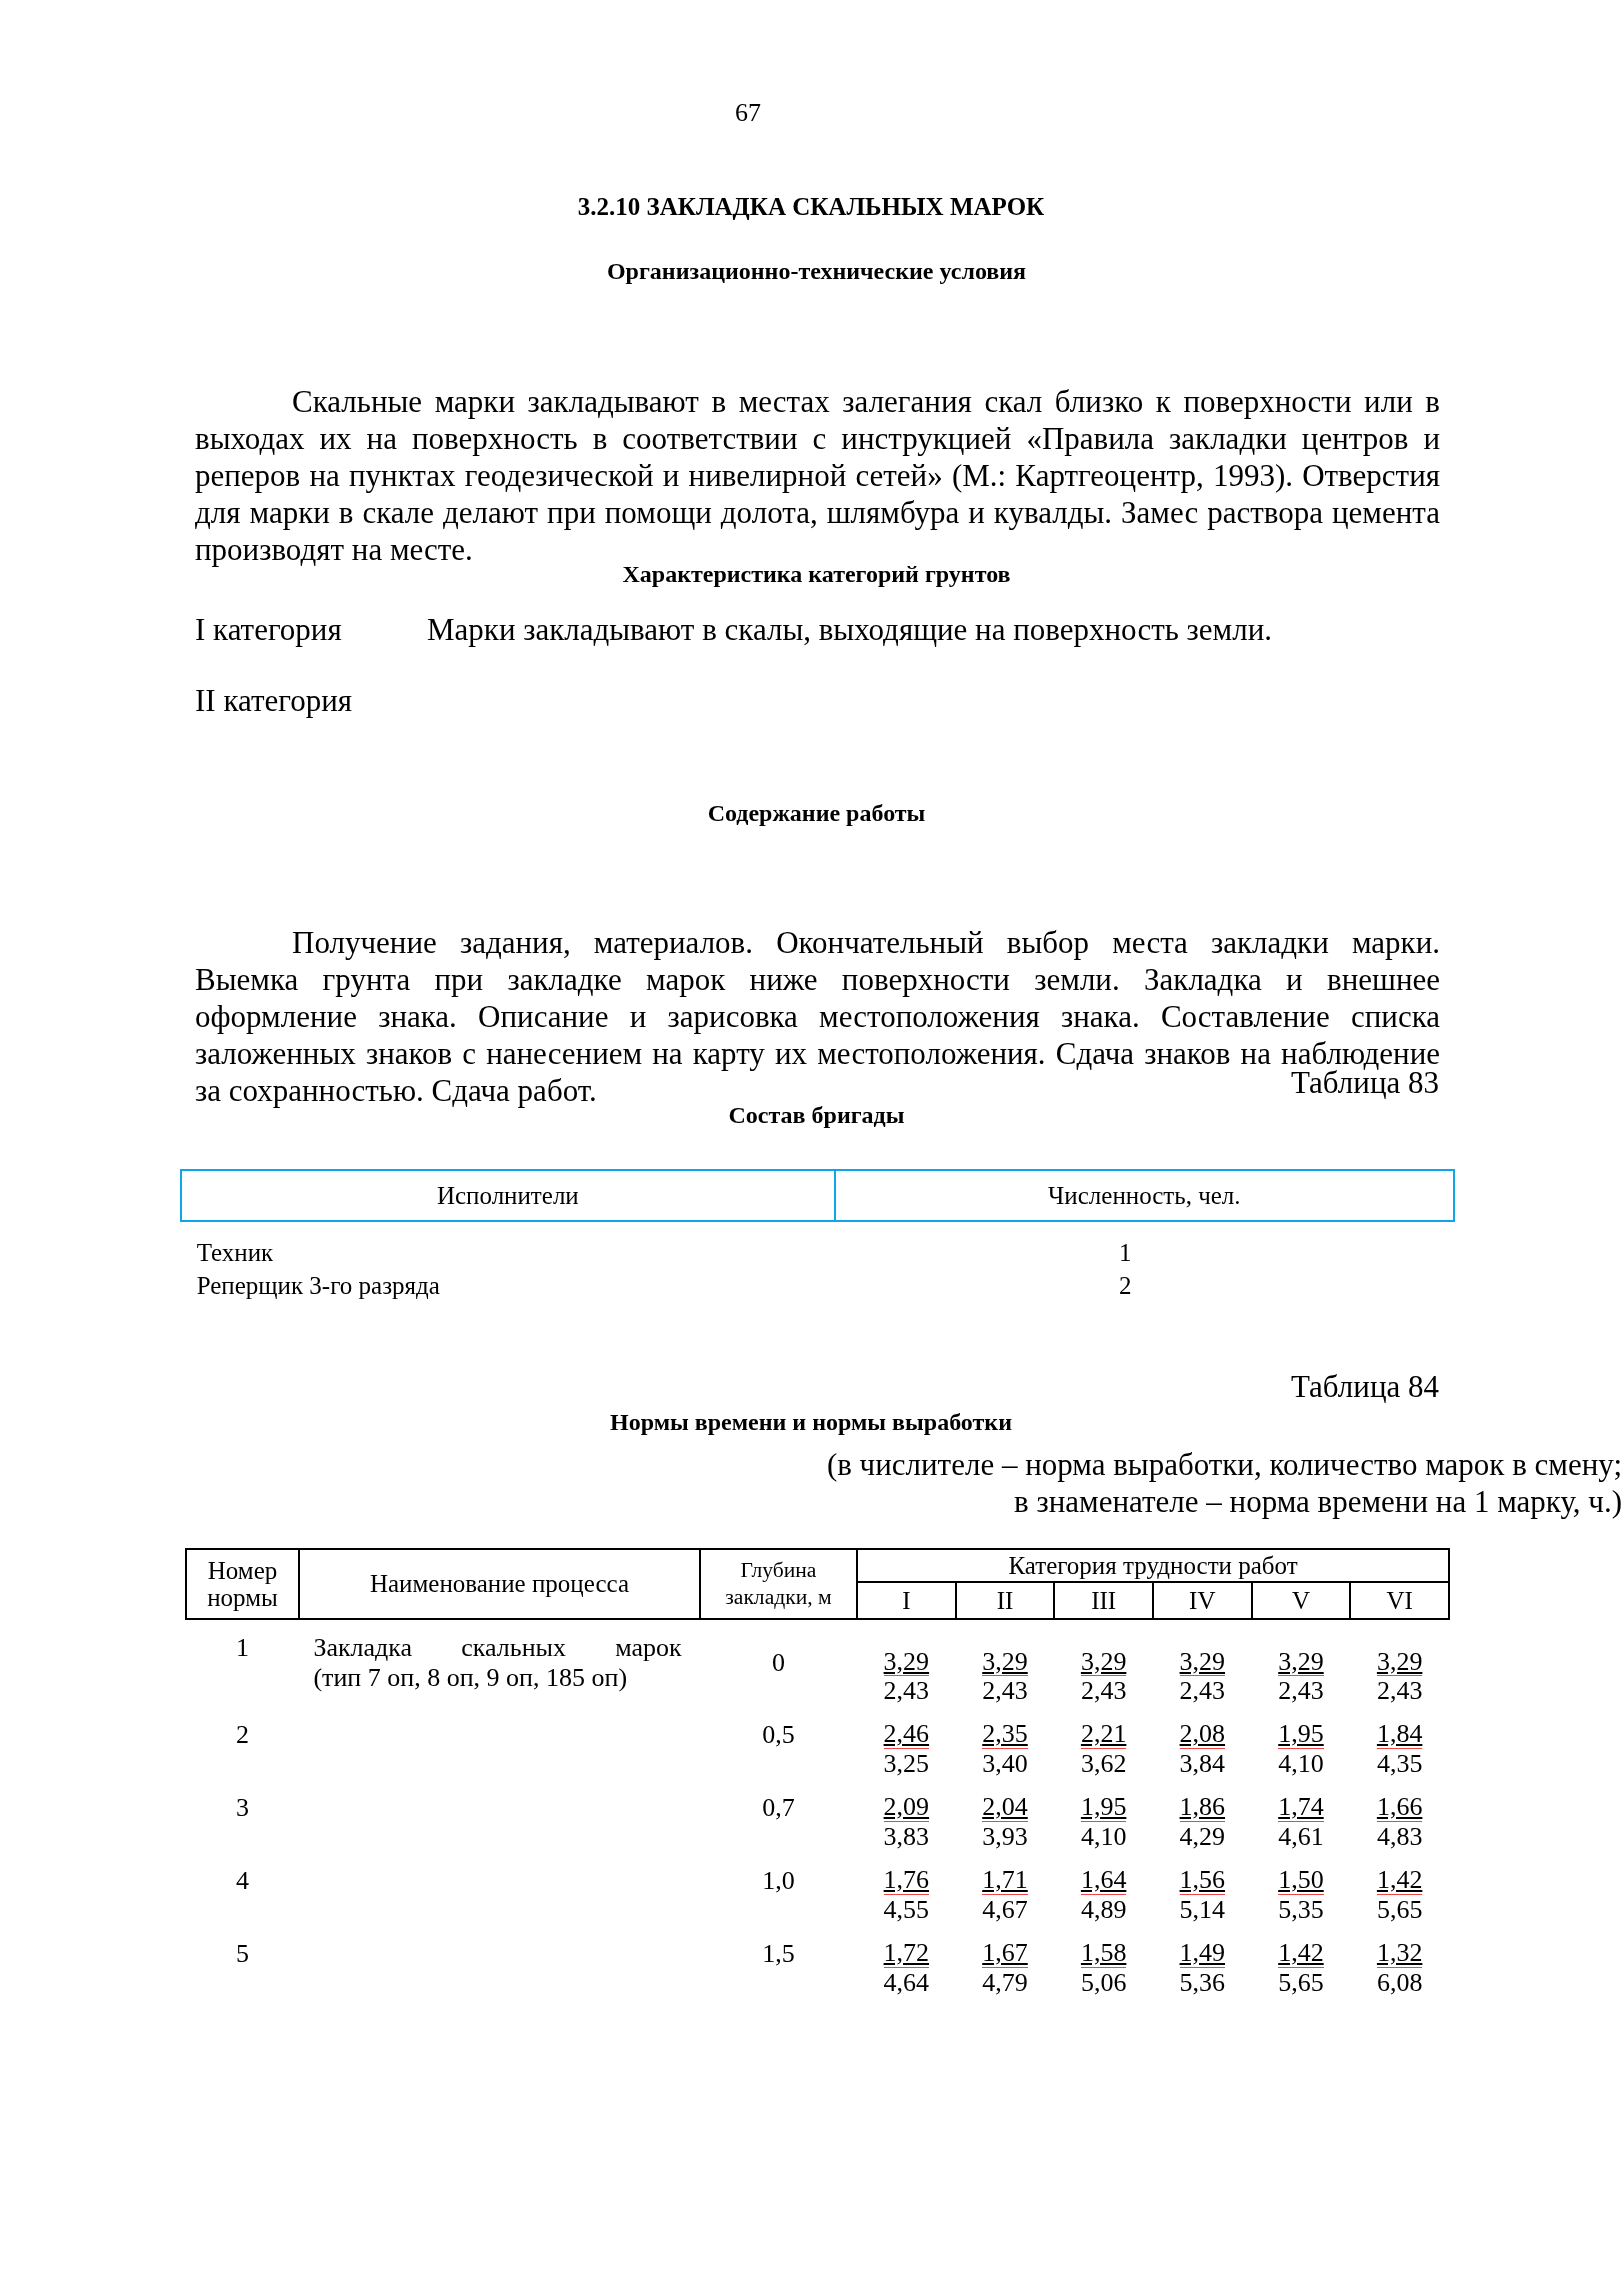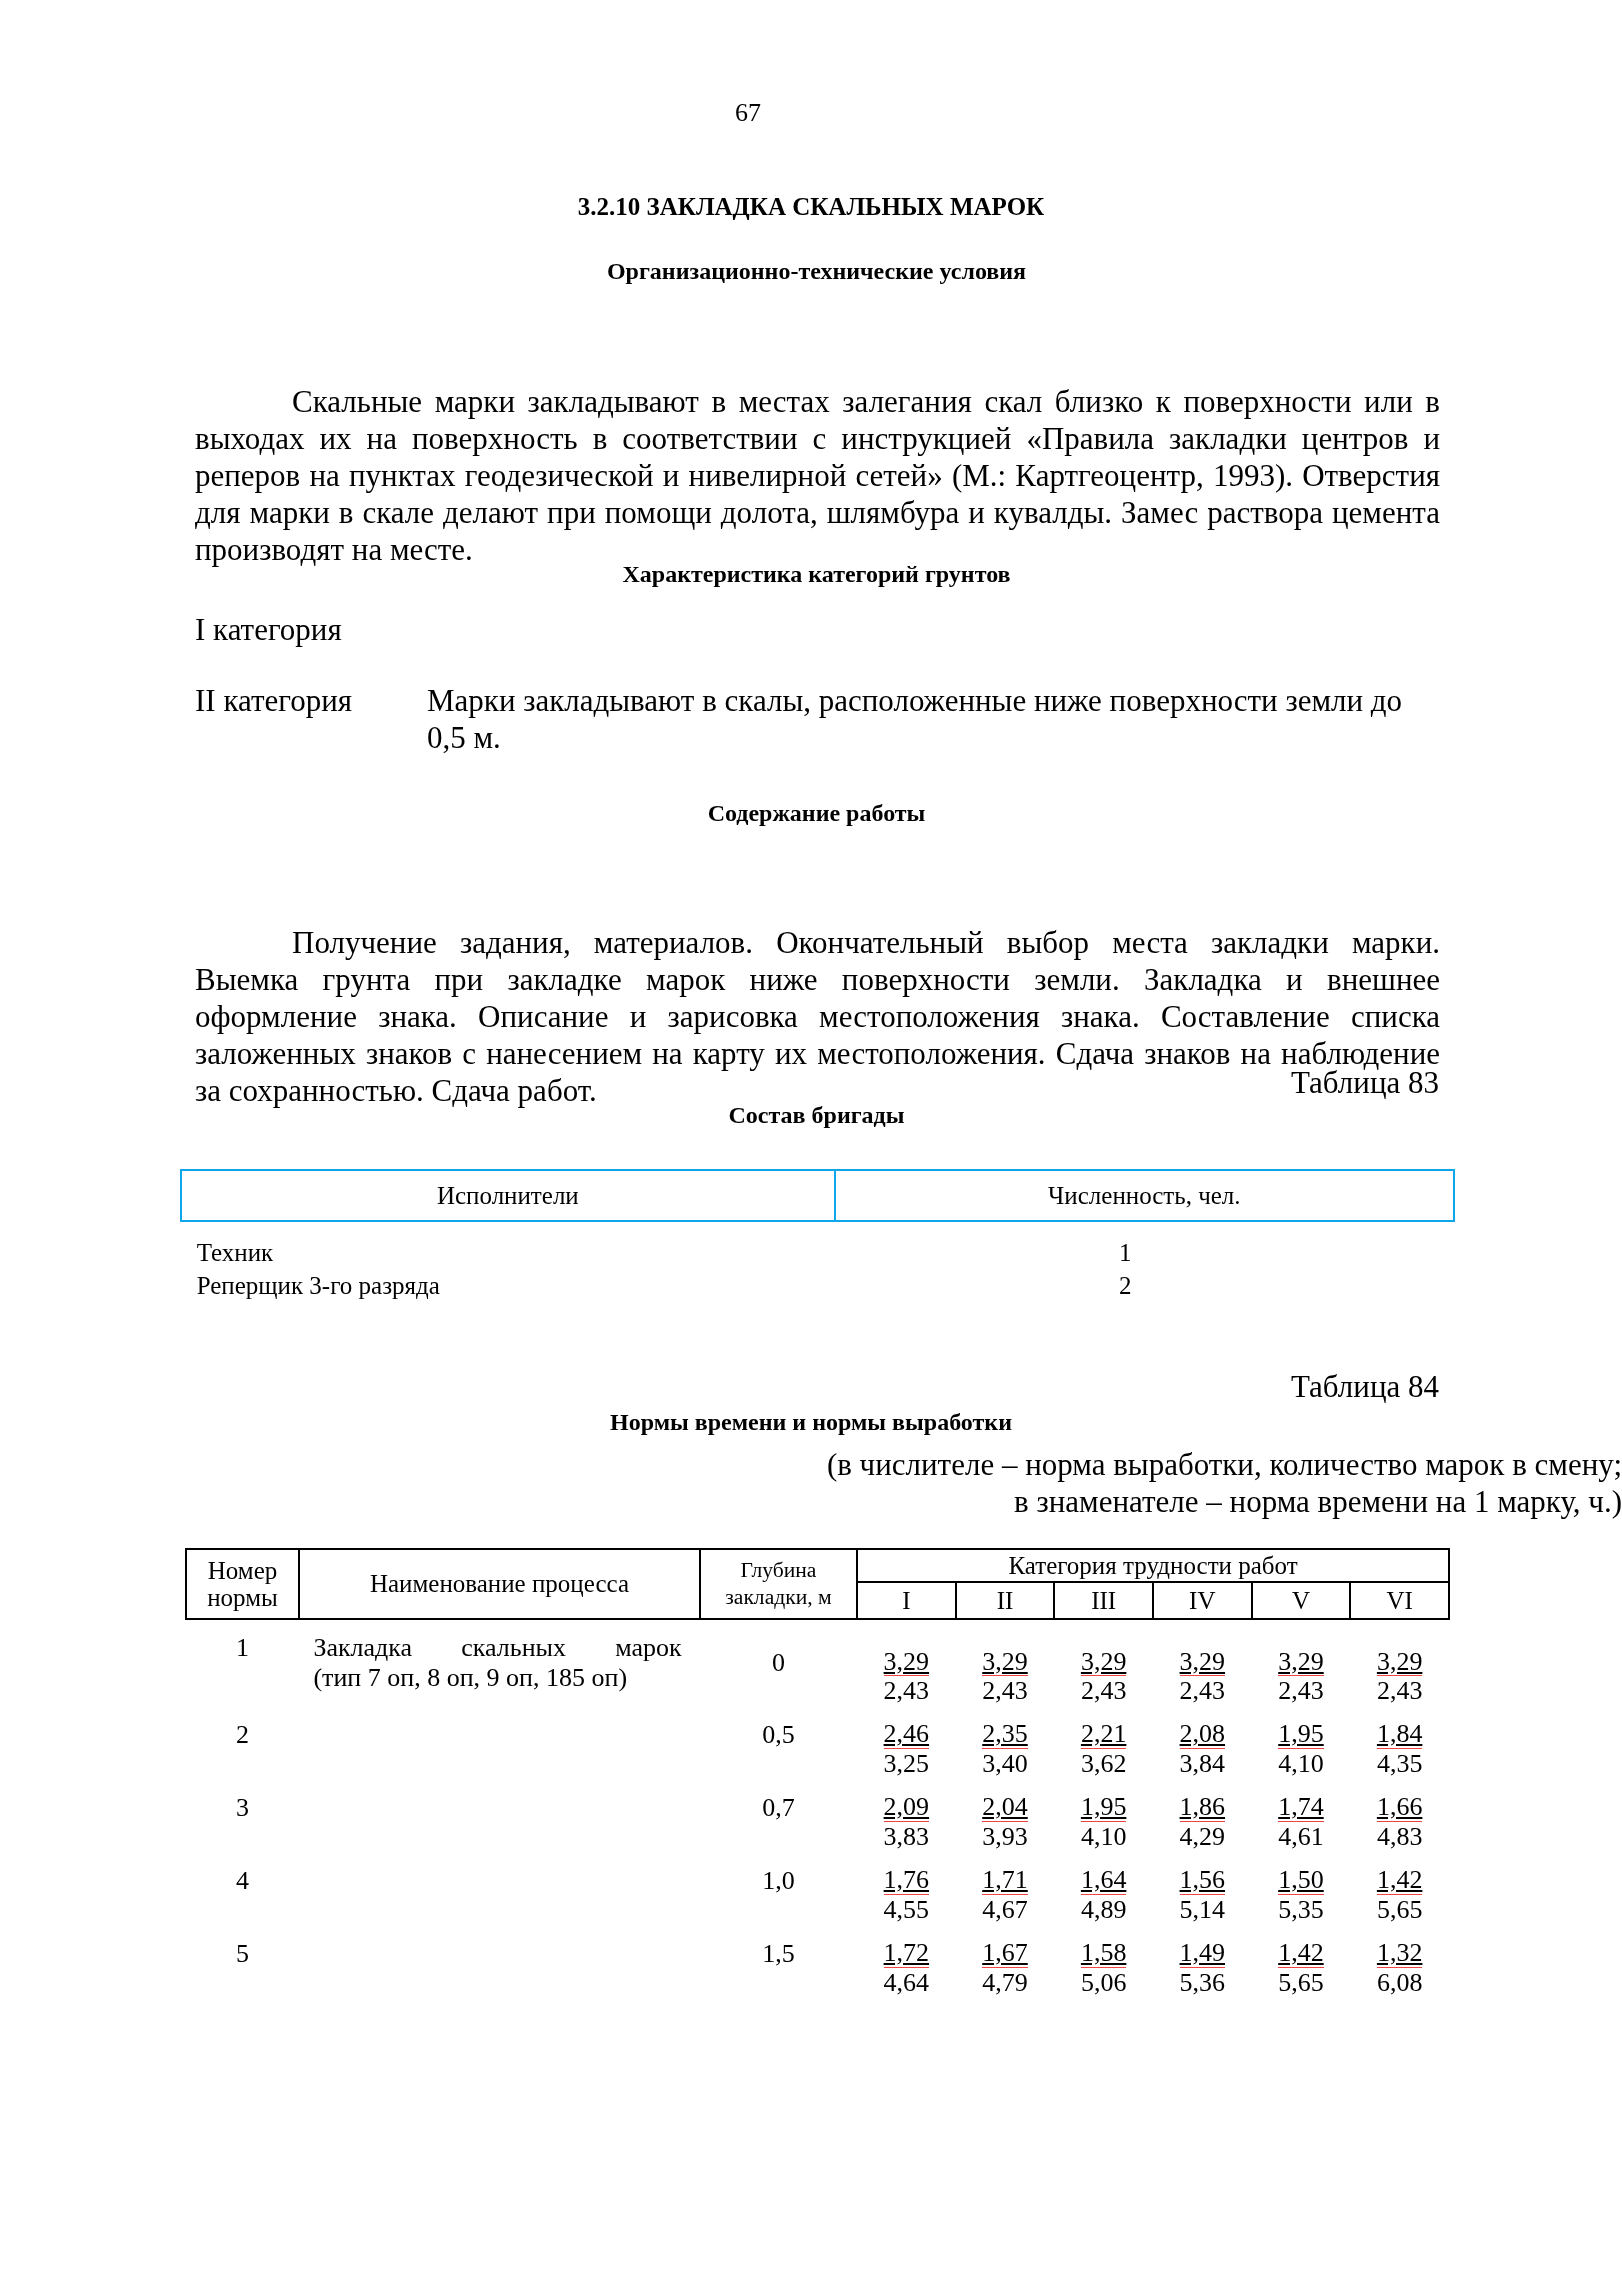--- a/index.html
+++ b/index.html
@@ -53,24 +53,24 @@
 
 <div class="abs page-number">67</div>
 <div class="abs section-title">3.2.10 ЗАКЛАДКА СКАЛЬНЫХ МАРОК</div>
 
 <div class="abs sub-heading" style="top:258px;">Организационно-технические условия</div>
 <div class="abs para" style="top:335px;"><span class="indent"></span><span>Скальные марки закладывают в местах залегания скал близко к поверхности или в выходах их на поверхность в соответствии с инструкцией «Правила закладки центров и реперов на пунктах геодезической и нивелирной сетей» (М.: Картгеоцентр, 1993). Отверстия для марки в скале делают при помощи долота, шлямбура и кувалды. Замес раствора цемента производят на месте.</span></div>
 
 <div class="abs sub-heading" style="top:561px;">Характеристика категорий грунтов</div>
 <div class="abs cat-row" style="top:611px;">
   <div class="cat-label">I категория</div>
+  <div class="cat-text">Марки закладывают в скалы, выходящие на поверхность земли.</div>
 </div>
 <div class="abs cat-row" style="top:682px;">
   <div class="cat-label">II категория</div>
-  <div class="cat-text">Марки закладывают в скалы, расположенные ниже поверхности земли до 0,5 м.</div>
 </div>
 
 <div class="abs sub-heading" style="top:800px;">Содержание работы</div>
 <div class="abs para" style="top:876px;"><span class="indent"></span><span>Получение задания, материалов. Окончательный выбор места закладки марки. Выемка грунта при закладке марок ниже поверхности земли. Закладка и внешнее оформление знака. Описание и зарисовка местоположения знака. Составление списка заложенных знаков с нанесением на карту их местоположения. Сдача знаков на наблюдение за сохранностью. Сдача работ.</span></div>
 
 <div class="abs table-caption" style="top:1065px;">Таблица 83</div>
 <div class="abs sub-heading" style="top:1102px;">Состав бригады</div>
 
 <table class="abs t83">
   <thead>

